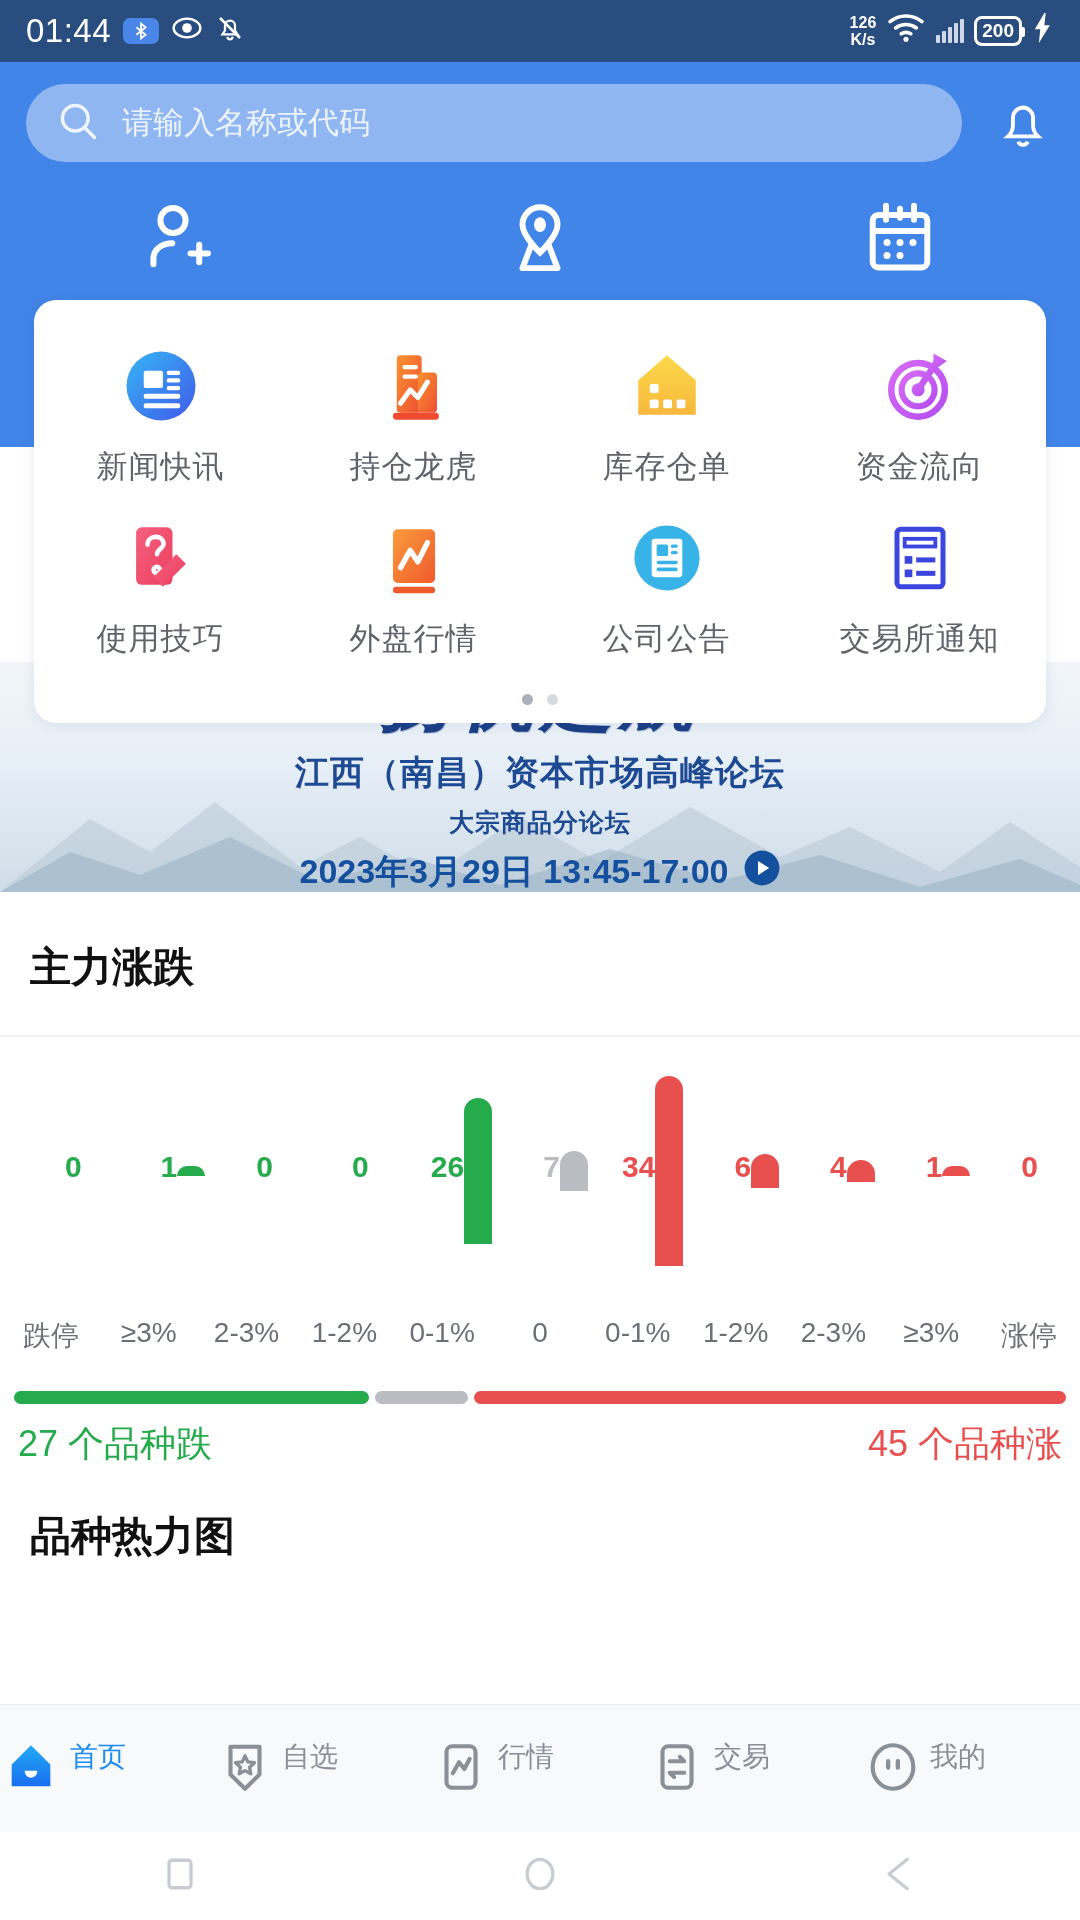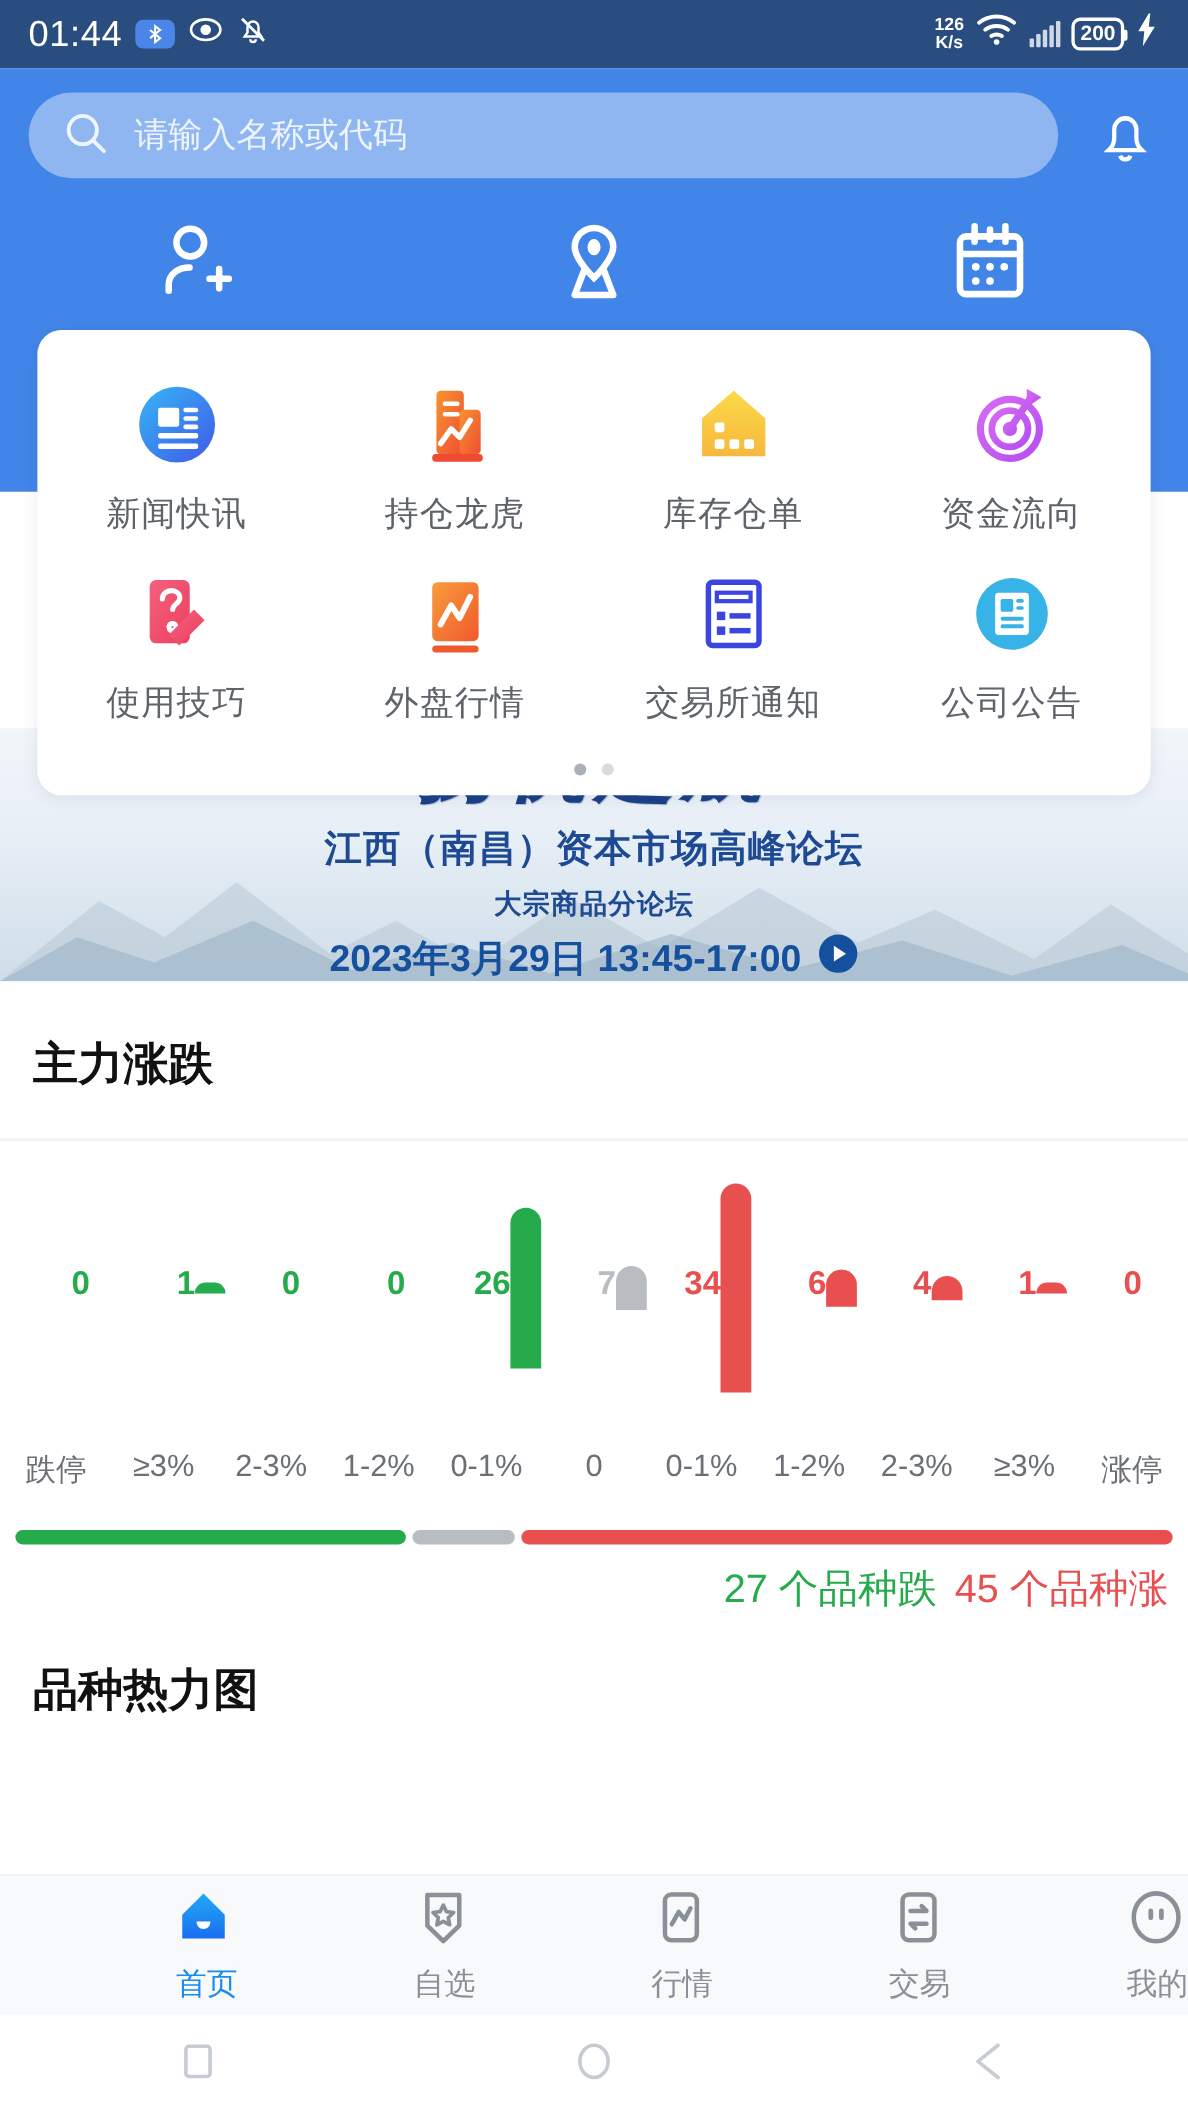--- a/index.html
+++ b/index.html
@@ -94,33 +94,33 @@
   .bval{ font-size:30px; font-weight:700; margin-bottom:8px; }
   .bar{ width:28px; border-radius:14px 14px 0 0; }
   .xaxis{ display:flex; margin-top:12px;gap:24px; }
   .xcol{ flex:1; text-align:center; font-size:28px; color:#6b7076; }
 
   .sumbar{ display:flex; align-items:center; padding:24px 14px 0; gap:6px; }
   .seg{ height:13px; border-radius:7px; }
   .seg.g{ background:#25ab4b; }
   .seg.n{ background:#b9bcc0; }
   .seg.r{ background:#e8504f; }
-  .sumlabels{ display:flex; justify-content:flex-end; padding:16px 18px 0;gap:16px; }
+  .sumlabels{ display:flex; justify-content:space-between; padding:16px 18px 0;gap:16px; }
   .sl-down{ color:#25ab4b; font-size:36px; }
   .sl-up{ color:#e8504f; font-size:36px; }
 
   .sec-title2{ font-size:41px; font-weight:700; color:#111; padding:40px 30px 0; }
 
   
   .tabbar{
     position:absolute; left:0; right:0; bottom:88px; height:128px;
     background:#f7f9fb; border-top:1px solid #e8ecf1;
     display:flex; align-items:center;
   }
-  .tab{ flex:1; display:flex; flex-direction:column; align-items:flex-end; gap:8px;}
+  .tab{ flex:1; display:flex; flex-direction:row; align-items:flex-start; gap:8px;}
   .tab .tl{ font-size:28px; color:#8a9098; }
   .tab.active .tl{ color:#1a8cf0; }
 
   .navbar{
     position:absolute; left:0; right:0; bottom:0; height:88px;
     background:#fff; display:flex; align-items:center; justify-content:space-around;
   }
 </style>
 </head>
 <body>
@@ -344,43 +344,43 @@
             <rect x="13" y="9" width="22" height="28" rx="2.6" fill="url(#g6)"></rect>
             <rect x="13" y="39" width="22" height="3.4" rx="1.7" fill="#ef5a2c"></rect>
             <path d="M17 29l5-9 4 6 5-10" fill="none" stroke="#fff" stroke-width="2.8" stroke-linecap="round" stroke-linejoin="round"></path>
           </svg>
       </span>
       <span class="lbl">外盘行情</span>
     </div>
     <div class="gitem">
       <span class="ic">
         <svg width="92" height="92" viewBox="0 0 48 48">
-            <rect x="12" y="9" width="24" height="30" rx="2" fill="none" stroke="#3b46e0" stroke-width="2.6"></rect>
-            <rect x="16" y="14" width="16" height="4" fill="#fff" stroke="#3b46e0" stroke-width="2"></rect>
-            <rect x="16" y="23" width="4" height="4" fill="#3b46e0"></rect>
-            <rect x="22" y="23.7" width="10" height="2.6" fill="#3b46e0"></rect>
-            <rect x="16" y="30" width="4" height="4" fill="#3b46e0"></rect>
-            <rect x="22" y="30.7" width="10" height="2.6" fill="#3b46e0"></rect>
-          </svg>
-      </span>
-      <span class="lbl">交易所通知</span>
-    </div>
-    <div class="gitem">
-      <span class="ic">
-        <svg width="92" height="92" viewBox="0 0 48 48">
             <circle cx="24" cy="24" r="17" fill="#38b3e8"></circle>
             <rect x="16" y="14" width="16" height="20" rx="1.6" fill="#fff"></rect>
             <rect x="18.6" y="17" width="6" height="6" fill="#38b3e8" rx=".8"></rect>
             <rect x="26" y="17" width="3.6" height="1.7" fill="#38b3e8" rx=".8"></rect>
             <rect x="26" y="20.4" width="3.6" height="1.7" fill="#38b3e8" rx=".8"></rect>
             <rect x="18.6" y="25.4" width="11" height="1.9" fill="#38b3e8" rx=".9"></rect>
             <rect x="18.6" y="29" width="11" height="1.9" fill="#38b3e8" rx=".9"></rect>
           </svg>
       </span>
       <span class="lbl">公司公告</span>
+    </div>
+    <div class="gitem">
+      <span class="ic">
+        <svg width="92" height="92" viewBox="0 0 48 48">
+            <rect x="12" y="9" width="24" height="30" rx="2" fill="none" stroke="#3b46e0" stroke-width="2.6"></rect>
+            <rect x="16" y="14" width="16" height="4" fill="#fff" stroke="#3b46e0" stroke-width="2"></rect>
+            <rect x="16" y="23" width="4" height="4" fill="#3b46e0"></rect>
+            <rect x="22" y="23.7" width="10" height="2.6" fill="#3b46e0"></rect>
+            <rect x="16" y="30" width="4" height="4" fill="#3b46e0"></rect>
+            <rect x="22" y="30.7" width="10" height="2.6" fill="#3b46e0"></rect>
+          </svg>
+      </span>
+      <span class="lbl">交易所通知</span>
     </div>
   </div>
 
   <div class="dots">
     <i class="on"></i>
     <i></i>
   </div>
 </div>
 
 <div class="banner">

